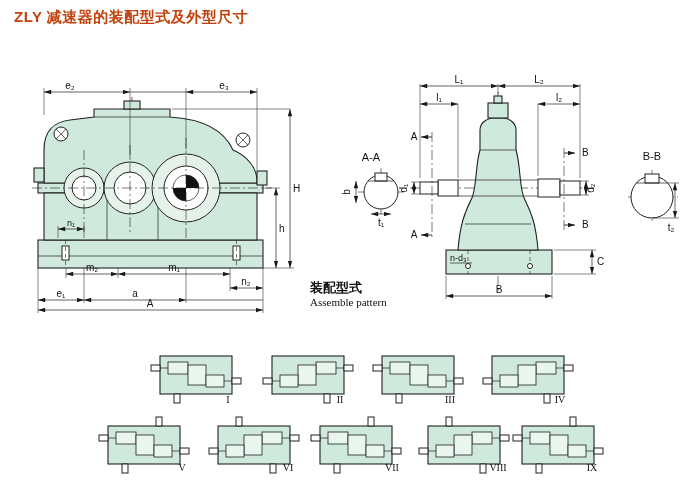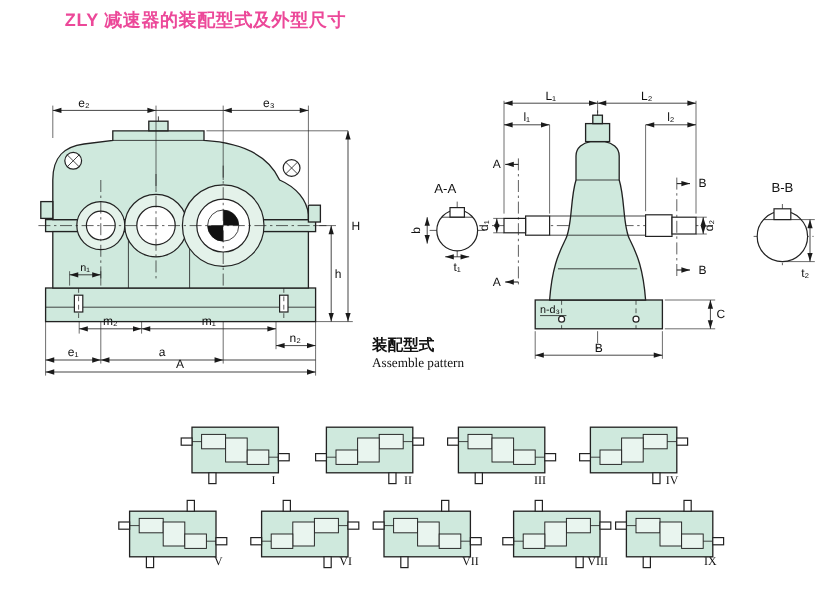--- a/index.html
+++ b/index.html
@@ -1,19 +1,19 @@
 <!DOCTYPE html>
 <html><head>
 <meta charset="utf-8">
 <style>
   html,body{margin:0;padding:0;background:#fff;}
   .screen{position:relative;width:696px;height:495px;background:#ffffff;overflow:hidden;
           font-family:"Liberation Sans","DejaVu Sans",sans-serif;}
-  .title{position:absolute;left:14px;top:8px;font-size:15px;font-weight:bold;color:#ec4899;
-         letter-spacing:.5px;font-family:"Liberation Sans","DejaVu Sans",sans-serif;margin-left:40px;}
+  .title{position:absolute;left:14px;top:8px;font-size:15px;font-weight:bold;color:#c2410c;
+         letter-spacing:.5px;font-family:"Liberation Sans","DejaVu Sans",sans-serif;}
   svg{position:absolute;left:0;top:0;}
   svg text{fill:#111;font-family:"Liberation Sans","DejaVu Sans",sans-serif;}
   .dimtext{font-size:10px;}
   .smalltext{font-size:9px;}
   .sectext{font-size:11px;}
   .zh{font-size:13px;font-weight:bold;}
   .en{font-size:11px;font-family:"Liberation Serif","DejaVu Serif",serif;}
   .roman{font-size:10px;font-family:"Liberation Serif","DejaVu Serif",serif;}
   .teal{fill:#cfe9dd;stroke:#222;stroke-width:1.1;}
   .teal2{fill:#e4f2ea;stroke:#222;stroke-width:1;}

